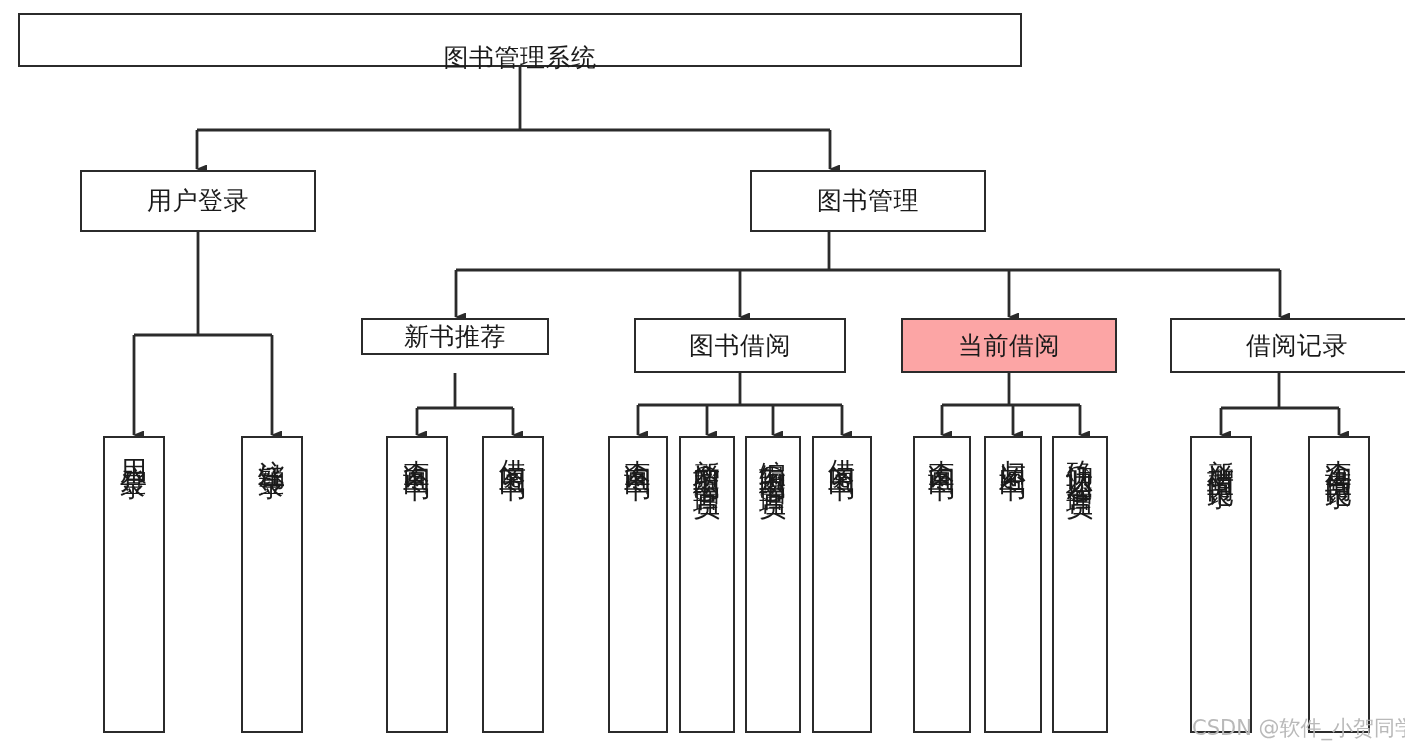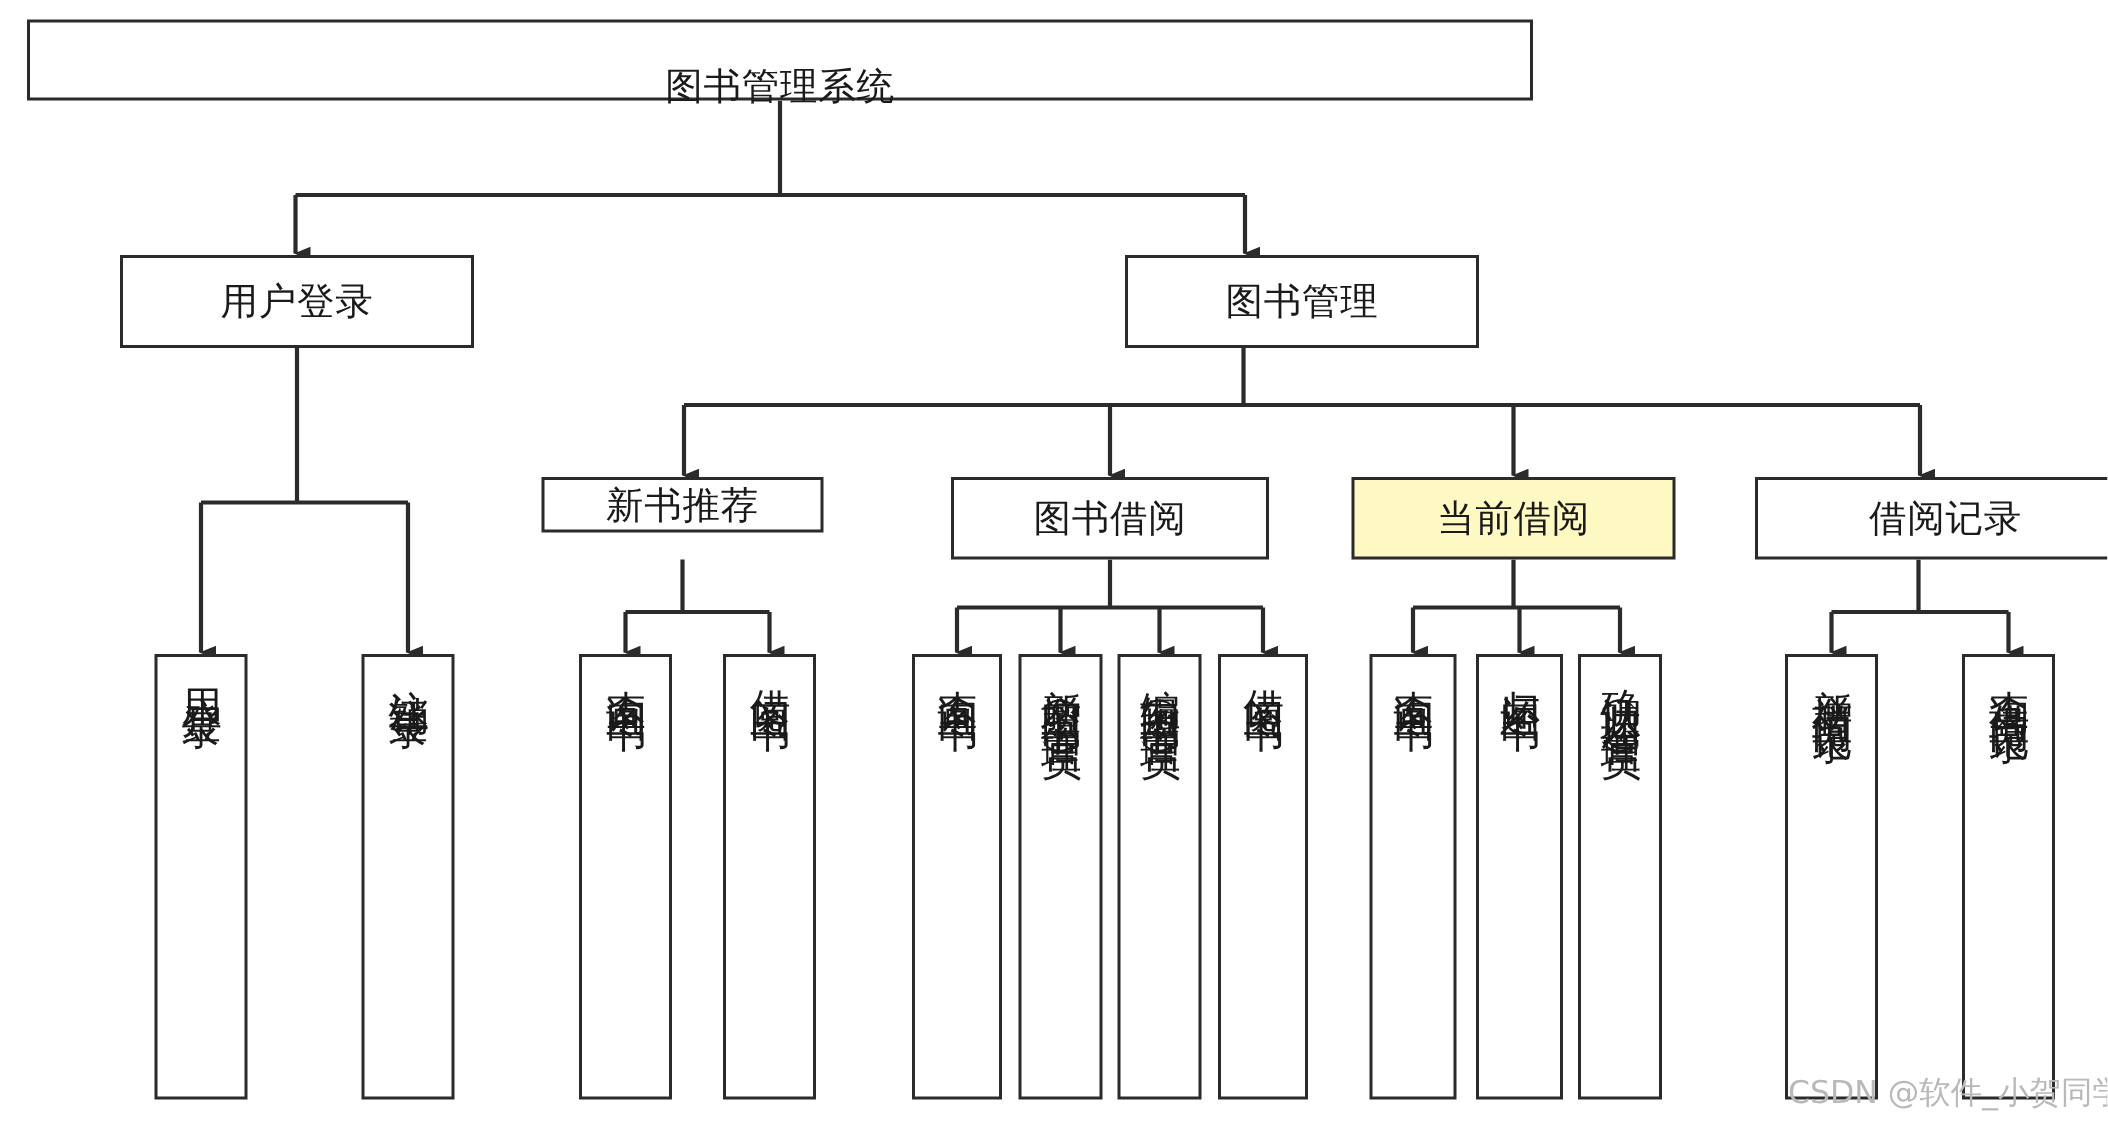--- a/index.html
+++ b/index.html
@@ -130,21 +130,21 @@
       </div>
       <div class="node horizontal" style="left: 711px; top: 170px; width: 236px; height: 62px; border-color: rgb(43, 43, 43); background: rgb(255, 255, 255); margin-left: 39px;">
         <span class="node-label">图书管理</span>
       </div>
       <div class="node horizontal" style="left: 361px; top: 318px; width: 188px; height: 37px; border-color: rgb(43, 43, 43); background: rgb(255, 255, 255);">
         <span class="node-label">新书推荐</span>
       </div>
       <div class="node horizontal" style="left: 634px; top: 318px; width: 212px; height: 55px; border-color: rgb(43, 43, 43); background: rgb(255, 255, 255);">
         <span class="node-label">图书借阅</span>
       </div>
-      <div class="node horizontal" style="left: 901px; top: 318px; width: 216px; height: 55px; border-color: rgb(43, 43, 43); background: #fef9c3;">
+      <div class="node horizontal" style="left: 901px; top: 318px; width: 216px; height: 55px; border-color: rgb(43, 43, 43); background: #fca5a5;">
         <span class="node-label">当前借阅</span>
       </div>
       <div class="node horizontal" style="left: 1170px; top: 318px; width: 254px; height: 55px; border-color: rgb(43, 43, 43); background: rgb(255, 255, 255);">
         <span class="node-label">借阅记录</span>
       </div>
       <div class="node leaf" style="left: 103px; top: 436px; width: 62px; height: 297px; border-color: rgb(43, 43, 43); background: rgb(255, 255, 255);">
         <span class="node-label">用户登录</span>
       </div>
       <div class="node leaf" style="left: 241px; top: 436px; width: 62px; height: 297px; border-color: rgb(43, 43, 43); background: rgb(255, 255, 255);">
         <span class="node-label">注销登录</span>

